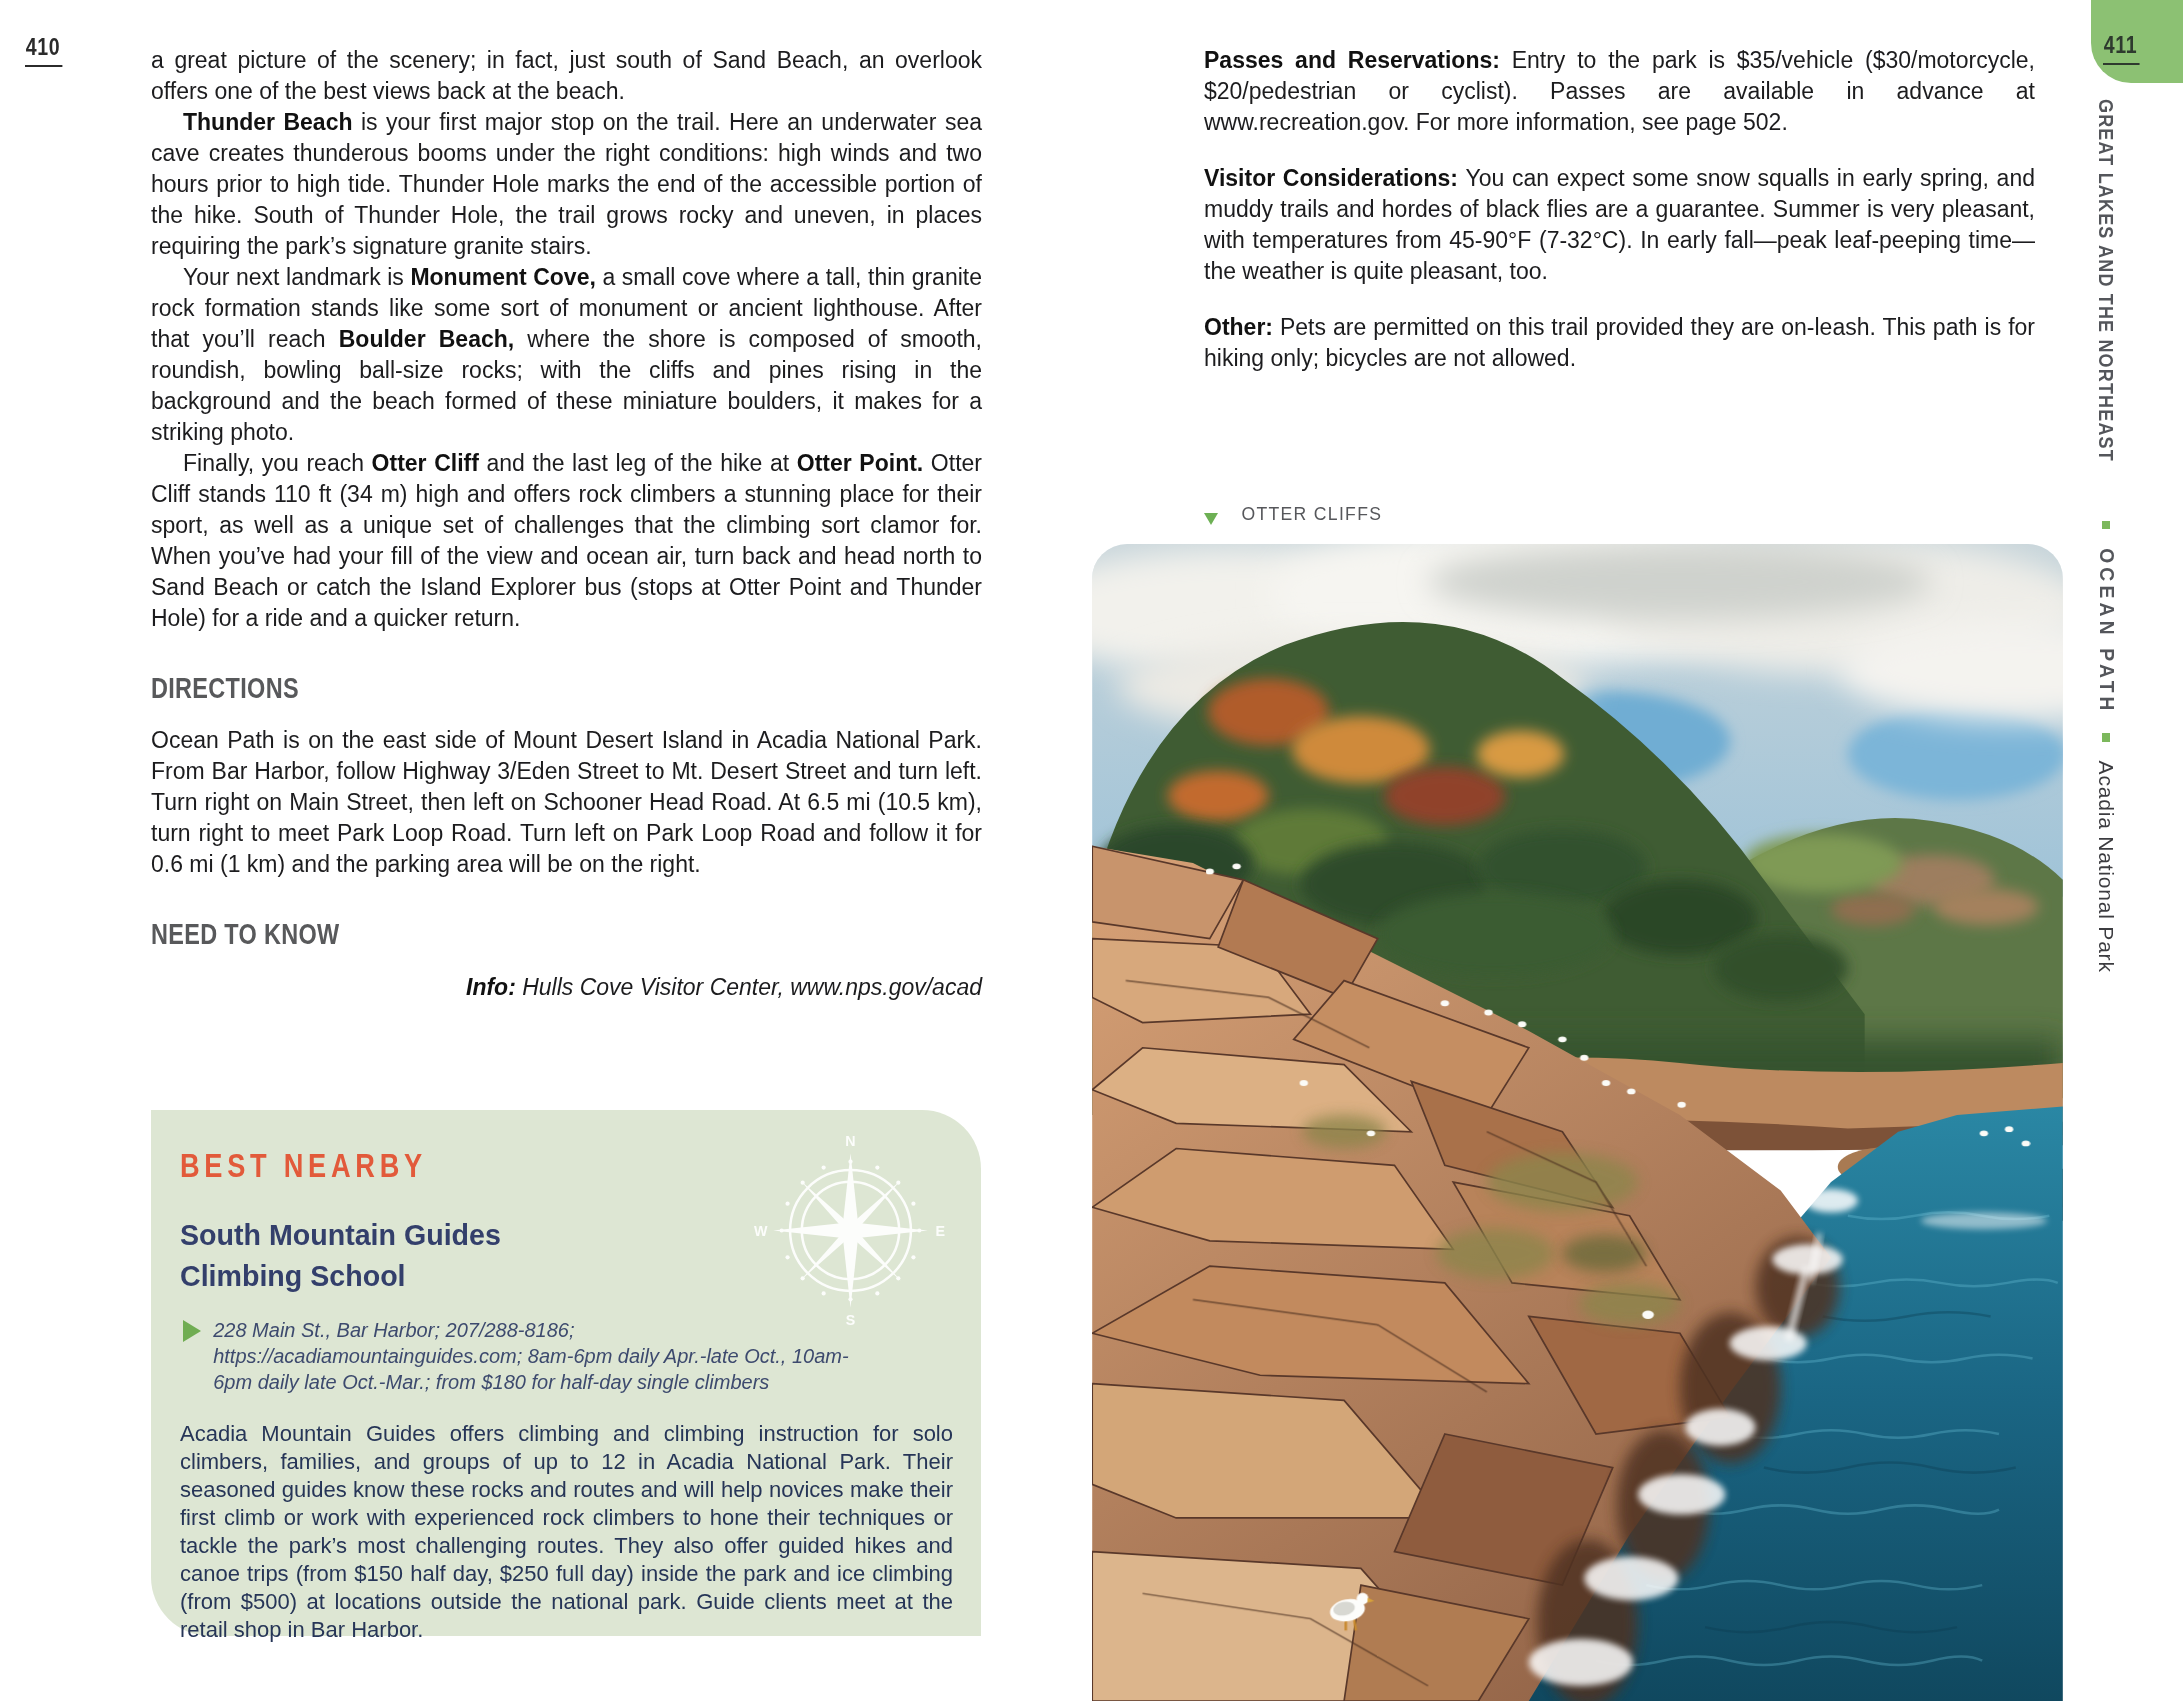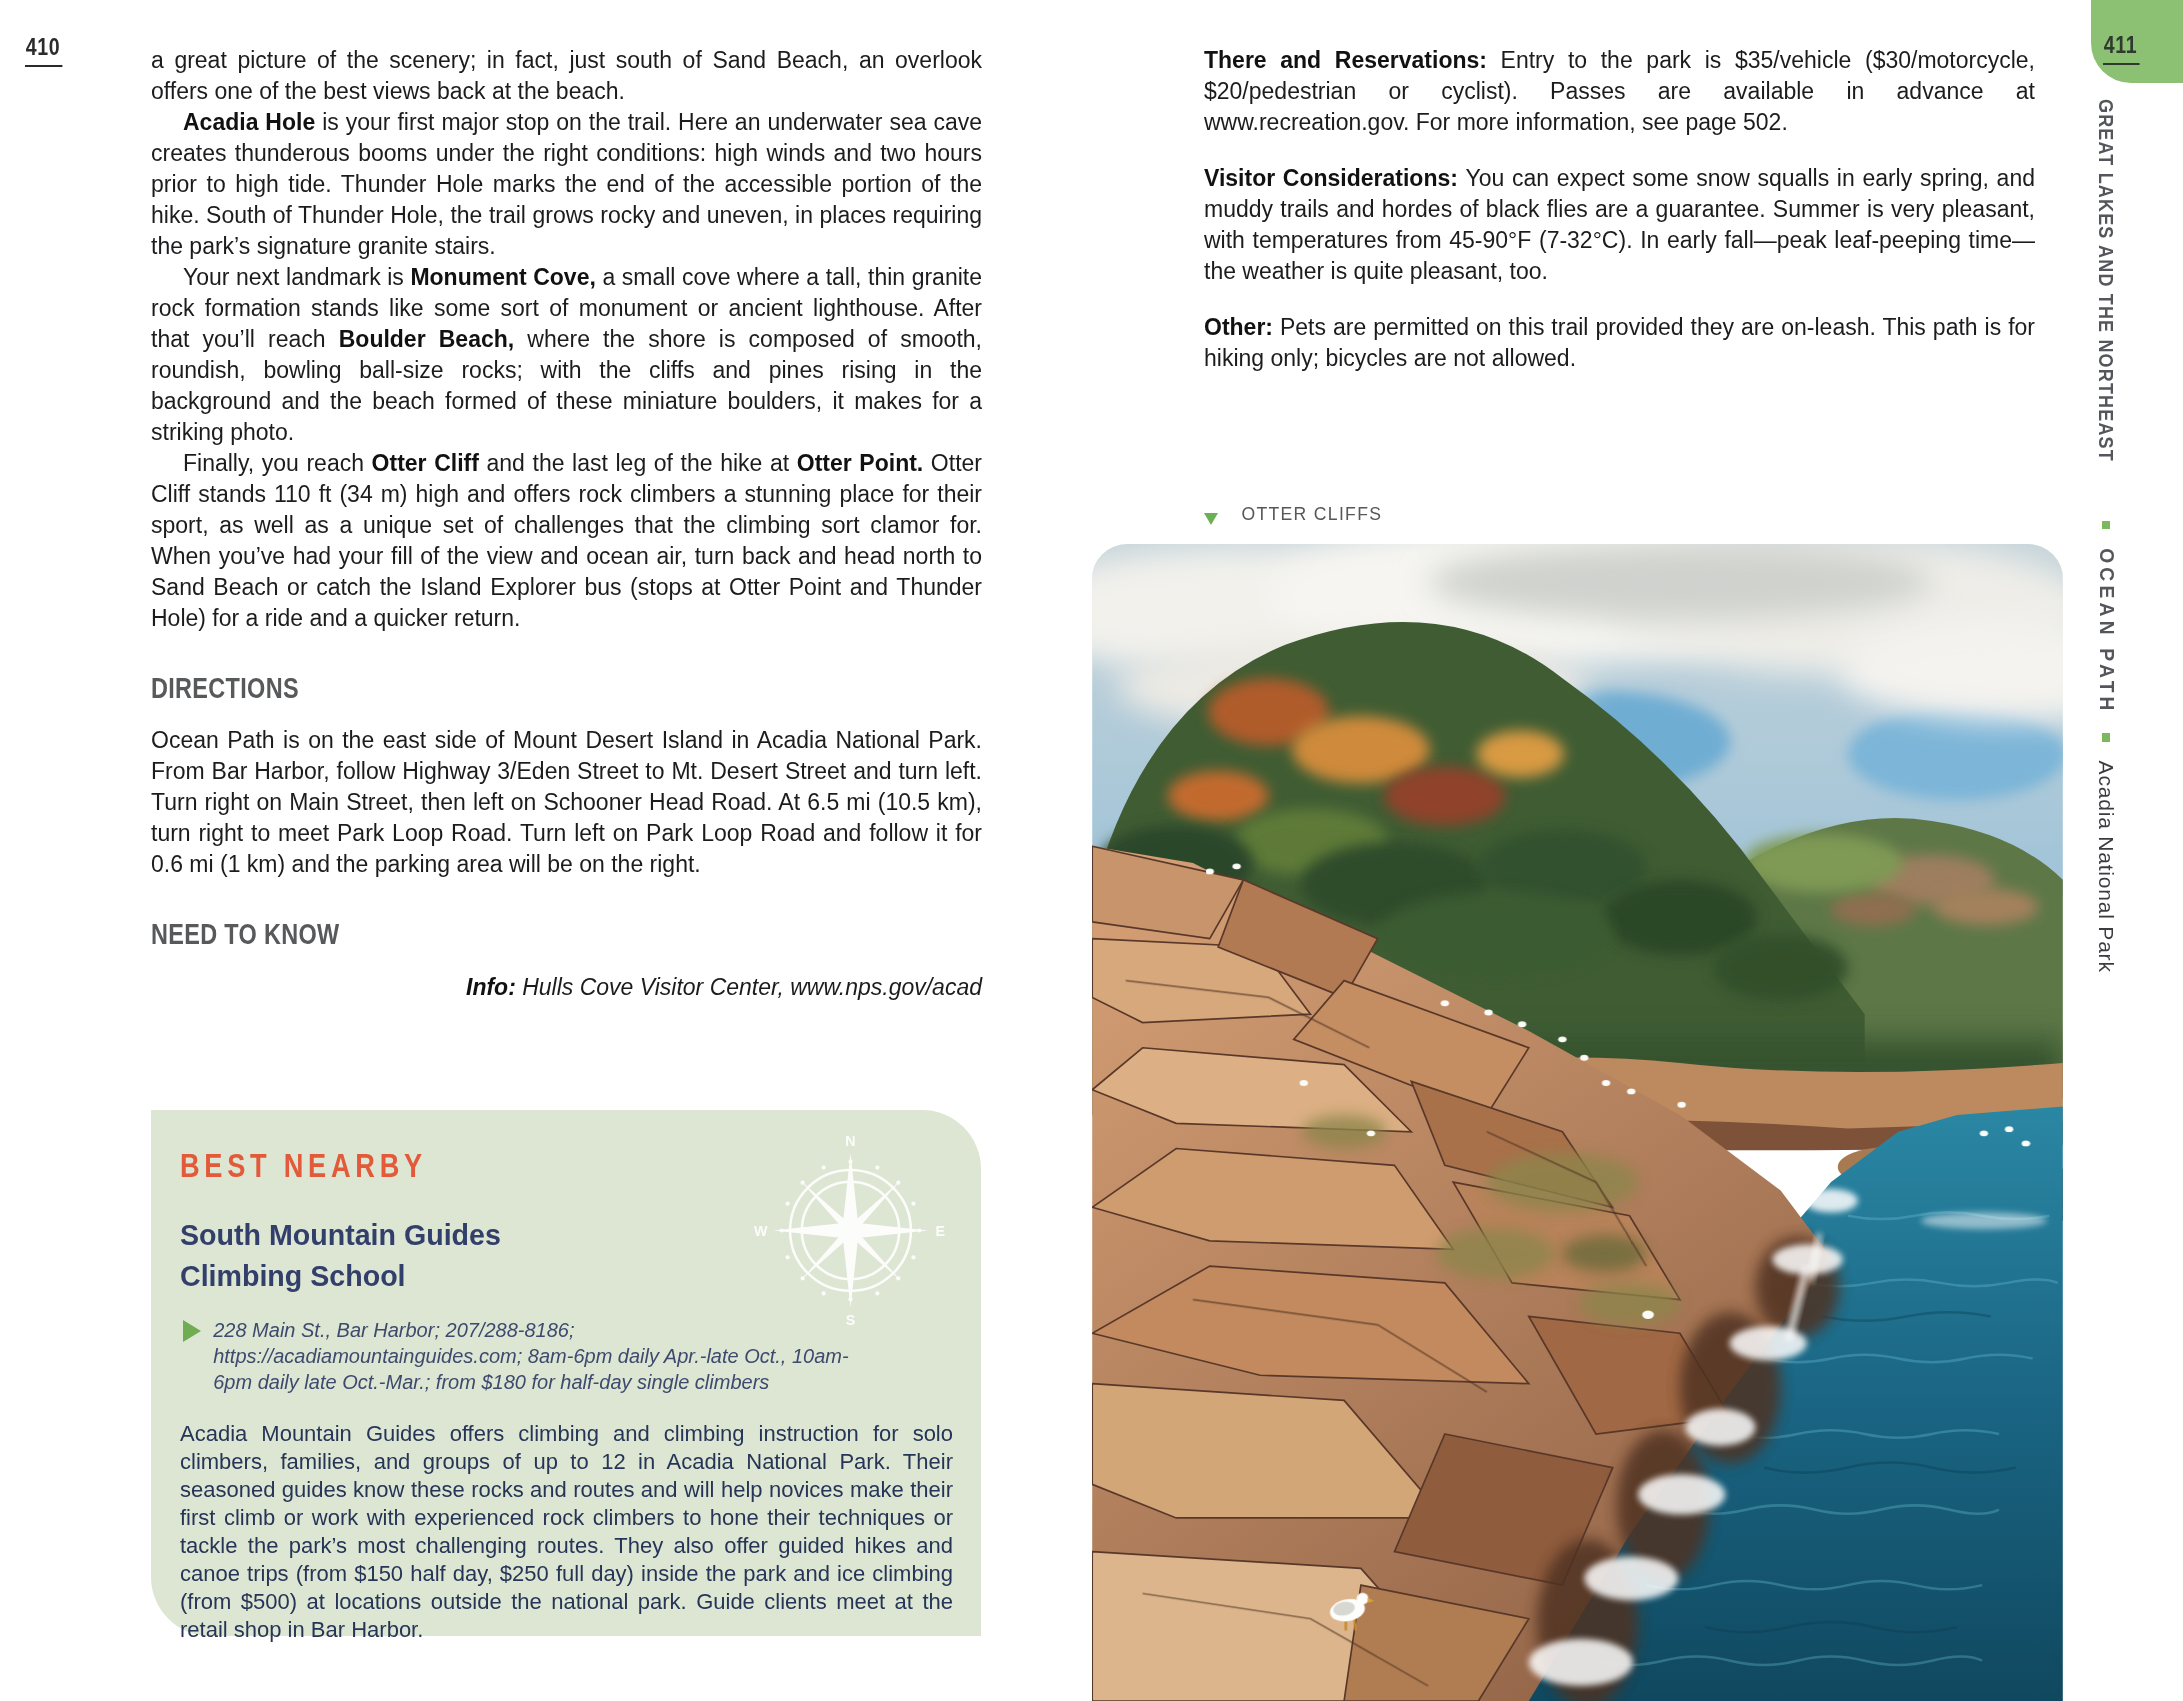--- a/index.html
+++ b/index.html
@@ -62,21 +62,21 @@
 </style>
 </head>
 <body>
 
 <div class="spread">
 
   <span class="pagenum pagenum-left">410</span>
 
   <div class="col col-left">
     <p><span>a great picture of the scenery; in fact, just south of Sand Beach, an overlook offers one of the best views back at the beach.</span></p>
-    <p class="ind"><b>Acadia Hole</b><span> is your first major stop on the trail. Here an underwater sea cave creates thunderous booms under the right conditions: high winds and two hours prior to high tide. Thunder Hole marks the end of the accessible portion of the hike. South of Thunder Hole, the trail grows rocky and uneven, in places requiring the park’s signature granite stairs.</span></p>
+    <p class="ind"><b>Thunder Beach</b><span> is your first major stop on the trail. Here an underwater sea cave creates thunderous booms under the right conditions: high winds and two hours prior to high tide. Thunder Hole marks the end of the accessible portion of the hike. South of Thunder Hole, the trail grows rocky and uneven, in places requiring the park’s signature granite stairs.</span></p>
     <p class="ind"><span>Your next landmark is </span><b>Monument Cove,</b><span> a small cove where a tall, thin granite rock formation stands like some sort of monument or ancient lighthouse. After that you’ll reach </span><b>Boulder Beach,</b><span> where the shore is composed of smooth, roundish, bowling ball-size rocks; with the cliffs and pines rising in the background and the beach formed of these miniature boulders, it makes for a striking photo.</span></p>
     <p class="ind"><span>Finally, you reach </span><b>Otter Cliff</b><span> and the last leg of the hike at </span><b>Otter Point.</b><span> Otter Cliff stands 110 ft (34 m) high and offers rock climbers a stunning place for their sport, as well as a unique set of challenges that the climbing sort clamor for. When you’ve had your fill of the view and ocean air, turn back and head north to Sand Beach or catch the Island Explorer bus (stops at Otter Point and Thunder Hole) for a ride and a quicker return.</span></p>
 
     <p class="heading-row">
       <span class="h-cond">DIRECTIONS</span>
     </p>
     <p>Ocean Path is on the east side of Mount Desert Island in Acadia National Park. From Bar Harbor, follow Highway 3/Eden Street to Mt. Desert Street and turn left. Turn right on Main Street, then left on Schooner Head Road. At 6.5 mi (10.5 km), turn right to meet Park Loop Road. Turn left on Park Loop Road and follow it for 0.6 mi (1 km) and the parking area will be on the right.</p>
 
     <p class="heading-row">
       <span class="h-cond">NEED TO KNOW</span>
@@ -136,21 +136,21 @@
     </p>
     <div class="listing-row">
       <span class="tri-right"></span>
       <span class="listing-details">228 Main St., Bar Harbor; 207/288-8186; https://acadiamountainguides.com; 8am-6pm daily Apr.-late Oct., 10am-6pm daily late Oct.-Mar.; from $180 for half-day single climbers</span>
     </div>
     <p class="nearby-body">Acadia Mountain Guides offers climbing and climbing instruction for solo climbers, families, and groups of up to 12 in Acadia National Park. Their seasoned guides know these rocks and routes and will help novices make their first climb or work with experienced rock climbers to hone their techniques or tackle the park’s most challenging routes. They also offer guided hikes and canoe trips (from $150 half day, $250 full day) inside the park and ice climbing (from $500) at locations outside the national park. Guide clients meet at the retail shop in Bar Harbor.</p>
   </div>
 
   <div class="col col-right">
     <p class="info-par">
-      <b>There and Reservations: </b><span>Entry to the park is $35/vehicle ($30/motorcycle, $20/pedestrian or cyclist). Passes are available in advance at www.recreation.gov. For more information, see page 502.</span>
+      <b>Passes and Reservations: </b><span>Entry to the park is $35/vehicle ($30/motorcycle, $20/pedestrian or cyclist). Passes are available in advance at www.recreation.gov. For more information, see page 502.</span>
     </p>
     <p class="info-par">
       <b>Visitor Considerations: </b><span>You can expect some snow squalls in early spring, and muddy trails and hordes of black flies are a guarantee. Summer is very pleasant, with temperatures from 45-90°F (7-32°C). In early fall—peak leaf-peeping time—the weather is quite pleasant, too.</span>
     </p>
     <p class="info-par">
       <b>Other: </b><span>Pets are permitted on this trail provided they are on-leash. This path is for hiking only; bicycles are not allowed.</span>
     </p>
   </div>
 
   <div class="caption-row">

